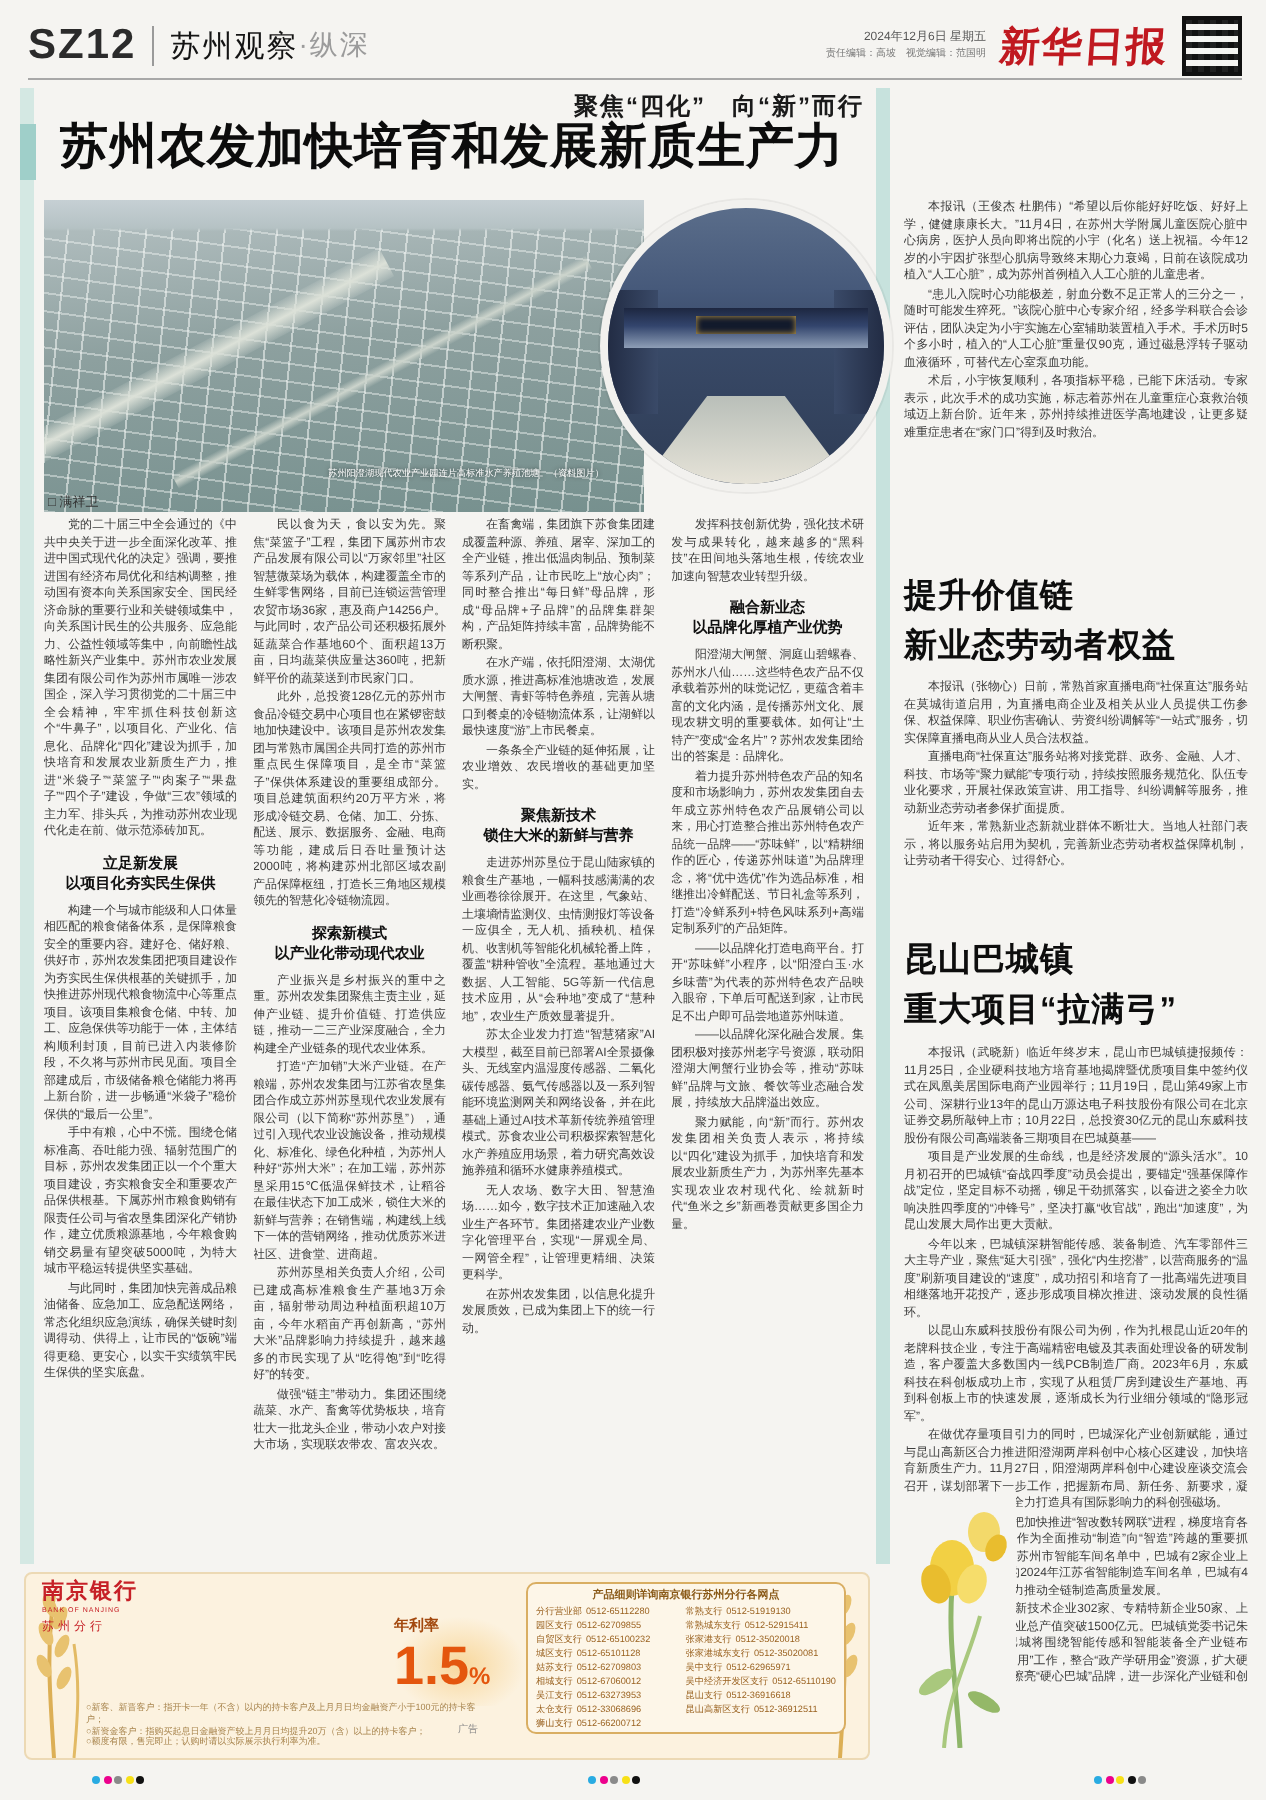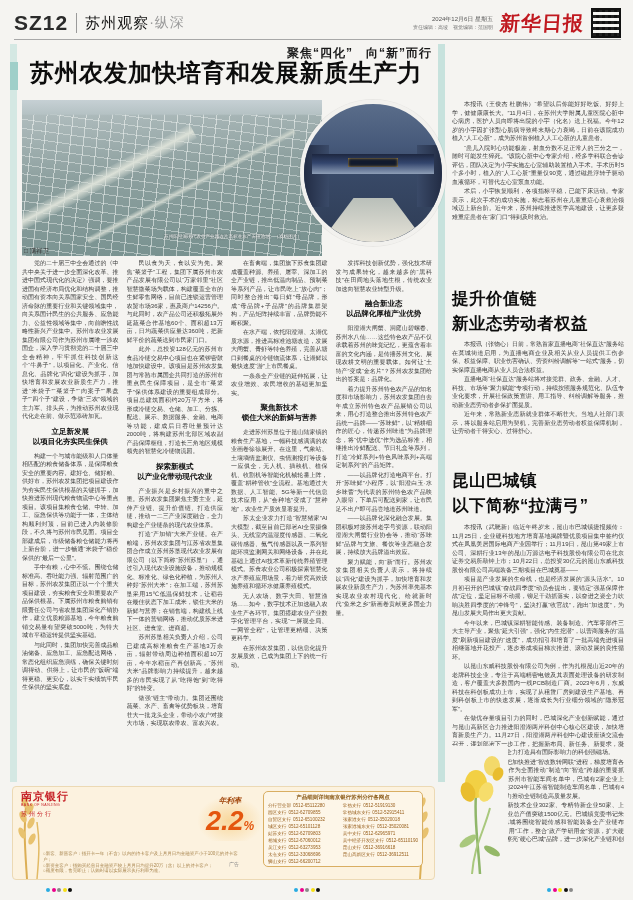--- a/index.html
+++ b/index.html
@@ -74,22 +74,22 @@
   .ad-logo{position:absolute;left:8px;top:5px;line-height:9px;}
   .ad-logo-cn{font-size:11px;font-weight:800;color:#c62127;letter-spacing:1px;}
   .ad-logo-en{font-size:3.5px;color:#c62127;letter-spacing:0.5px;}
   .ad-logo-branch{font-size:6px;color:#c62127;letter-spacing:2px;}
   .wheat{position:absolute;top:0;width:30px;height:100%;opacity:0.9;}
   .wheat-l{left:0;} .wheat-r{right:0;}
   .ad-main{position:absolute;left:28px;top:9px;width:160px;text-align:center;}
   .ad-title{font-size:14px;font-weight:900;color:#d2341e;letter-spacing:0.5px;white-space:nowrap;}
   .ad-sub{display:inline-block;margin-top:6px;font-size:9px;font-weight:800;color:#97361b;border-bottom:2px solid #f0a24a;padding-bottom:1px;}
   .ad-note{margin-top:4px;font-size:6.5px;color:#e0812f;}
-  .ad-rate{position:absolute;left:184px;top:9px;width:66px;text-align:center;
-     background:radial-gradient(ellipse at 50% 55%,#f8d79b 0%,rgba(248,215,155,0) 70%);font-style:italic;}
+  .ad-rate{position:absolute;left:184px;top:21px;width:66px;
+     background:radial-gradient(ellipse at 50% 55%,#f8d79b 0%,rgba(248,215,155,0) 70%);}
   .ad-rate-label{font-size:7.5px;font-weight:700;color:#a3490f;}
   .ad-rate-num{font-size:27px;font-weight:900;color:#e4560e;line-height:30px;}
   .ad-rate-pct{font-size:12px;font-weight:800;}
   .ad-panel{position:absolute;left:250px;top:4px;width:160px;height:76px;border:1px solid #d9ae62;border-radius:5px;background:#fdf6e8;padding:2px 4px;box-sizing:border-box;}
   .ad-panel-title{text-align:center;font-size:5.5px;font-weight:700;color:#8a5a18;margin-bottom:1px;}
   .branch-cols{display:flex;gap:4px;}
   .branch-col{flex:1;}
   .branch-row{display:flex;gap:2px;font-size:4.6px;line-height:7px;color:#9a6220;white-space:nowrap;}
   .ad-notes{position:absolute;left:30px;top:64px;width:200px;}
   .ad-notes .para{font-size:4.5px;line-height:5.8px;color:#a8854e;text-indent:0;text-align:left;margin:0;}
@@ -192,21 +192,21 @@
 
   <div class="sb-title" id="sb2-title">提升价值链
 新业态劳动者权益</div>
   <div class="sb-body" id="sb2-body">
       <p class="para">本报讯（张物心）日前，常熟首家直播电商“社保直达”服务站在莫城街道启用，为直播电商企业及相关从业人员提供工伤参保、权益保障、职业伤害确认、劳资纠纷调解等“一站式”服务，切实保障直播电商从业人员合法权益。</p>
       <p class="para">直播电商“社保直达”服务站将对接党群、政务、金融、人才、科技、市场等“聚力赋能”专项行动，持续按照服务规范化、队伍专业化要求，开展社保政策宣讲、用工指导、纠纷调解等服务，推动新业态劳动者参保扩面提质。</p>
       <p class="para">近年来，常熟新业态新就业群体不断壮大。当地人社部门表示，将以服务站启用为契机，完善新业态劳动者权益保障机制，让劳动者干得安心、过得舒心。</p>
     </div>
 
   <div class="sb-title" id="sb3-title">昆山巴城镇
-以下简称“拉满弓”</div>
+重大项目“拉满弓”</div>
   <div class="sb-body" id="sb3-body">
       <p class="para">本报讯（武晓新）临近年终岁末，昆山市巴城镇捷报频传：11月25日，企业硬科技地方培育基地揭牌暨优质项目集中签约仪式在凤凰美居国际电商产业园举行；11月19日，昆山第49家上市公司、深耕行业13年的昆山万源达电子科技股份有限公司在北京证券交易所敲钟上市；10月22日，总投资30亿元的昆山东威科技股份有限公司高端装备三期项目在巴城奠基——</p>
       <p class="para">项目是产业发展的生命线，也是经济发展的“源头活水”。10月初召开的巴城镇“奋战四季度”动员会提出，要锚定“强基保障作战”定位，坚定目标不动摇，铆足干劲抓落实，以奋进之姿全力吹响决胜四季度的“冲锋号”，坚决打赢“收官战”，跑出“加速度”，为昆山发展大局作出更大贡献。</p>
       <p class="para">今年以来，巴城镇深耕智能传感、装备制造、汽车零部件三大主导产业，聚焦“延大引强”，强化“内生挖潜”，以营商服务的“温度”刷新项目建设的“速度”，成功招引和培育了一批高端先进项目相继落地开花投产，逐步形成项目梯次推进、滚动发展的良性循环。</p>
       <p class="para">以昆山东威科技股份有限公司为例，作为扎根昆山近20年的老牌科技企业，专注于高端精密电镀及其表面处理设备的研发制造，客户覆盖大多数国内一线PCB制造厂商。2023年6月，东威科技在科创板成功上市，实现了从租赁厂房到建设生产基地、再到科创板上市的快速发展，逐渐成长为行业细分领域的“隐形冠军”。</p>
       <p class="para">在做优存量项目引力的同时，巴城深化产业创新赋能，通过与昆山高新区合力推进阳澄湖两岸科创中心核心区建设，加快培育新质生产力。11月27日，阳澄湖两岸科创中心建设座谈交流会召开，谋划部署下一步工作，把握新布局、新任务、新要求，凝聚共识、协同发力，全力打造具有国际影响力的科创强磁场。</p>
       <p class="para">发力科创，巴城把加快推进“智改数转网联”进程，梯度培育各级智能车间、工厂，作为全面推动“制造”向“智造”跨越的重要抓手。在11月初公布的苏州市智能车间名单中，巴城有2家企业上榜，而在8月份公布的2024年江苏省智能制造车间名单，巴城有4家企业榜上有名，有力推动全链制造高质量发展。</p>
       <p class="para">巴城现已集聚高新技术企业302家、专精特新企业50家、上市企业12家，规上工业总产值突破1500亿元。巴城镇党委书记朱叶华表示，未来，巴城将围绕智能传感和智能装备全产业链布局，做好人才“引育留用”工作，整合“政产学研用金”资源，扩大硬科技领域合作，持续擦亮“硬心巴城”品牌，进一步深化产业链和创新链有效衔接。</p>
     </div>
 
@@ -251,21 +251,21 @@
 
     <div class="ad-logo">
       <div class="ad-logo-cn">南京银行</div>
       <div class="ad-logo-en">BANK OF NANJING</div>
       <div class="ad-logo-branch">苏州分行</div>
     </div>
 
 
     <div class="ad-rate">
       <div class="ad-rate-label">年利率</div>
-      <div class="ad-rate-num"><span>2.2</span><span class="ad-rate-pct">%</span></div>
+      <div class="ad-rate-num"><span>1.5</span><span class="ad-rate-pct">%</span></div>
     </div>
 
     <div class="ad-panel">
       <div class="ad-panel-title">产品细则详询南京银行苏州分行各网点</div>
       <div class="branch-cols">
         <div class="branch-col">
             <div class="branch-row">
               <span class="bname">分行营业部</span>
               <span class="bphone">0512-65112280</span>
             </div>

